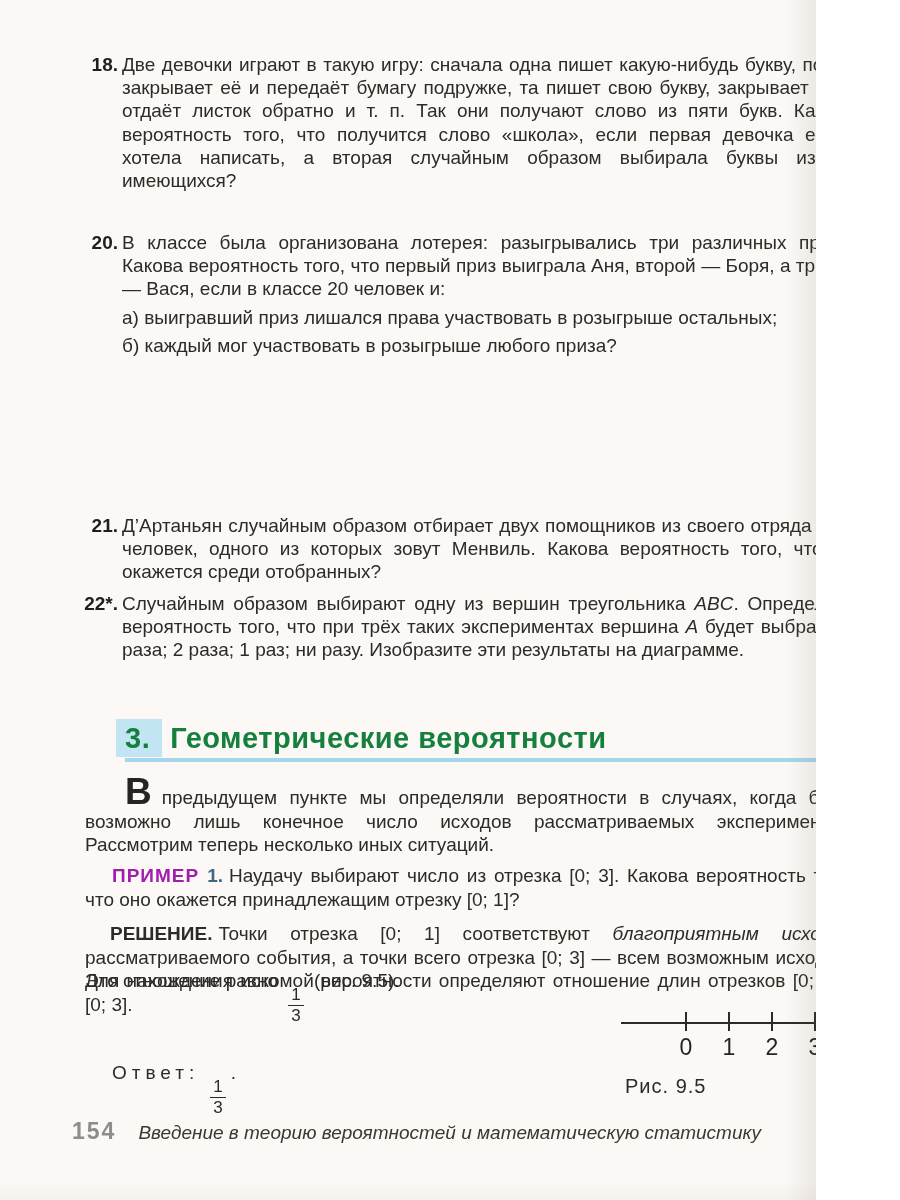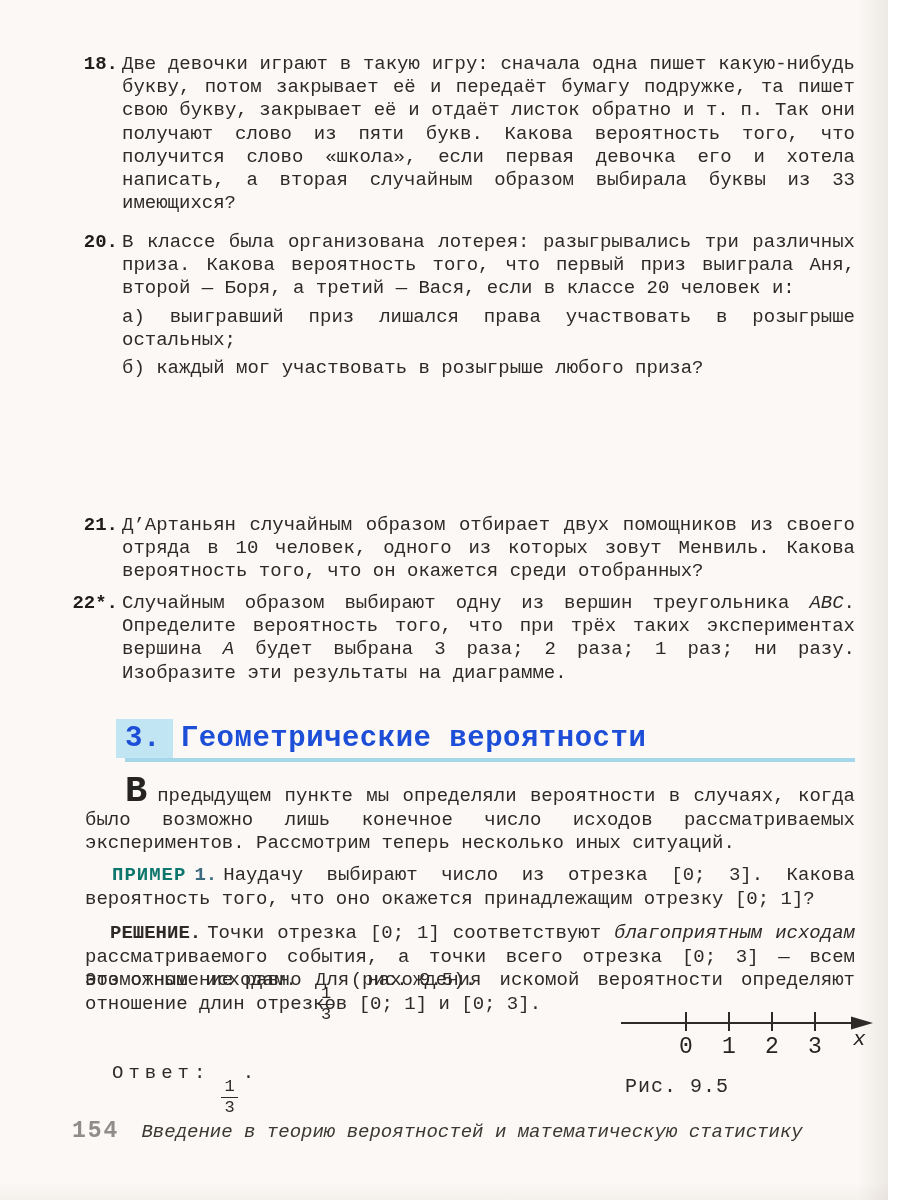--- a/index.html
+++ b/index.html
@@ -1,21 +1,21 @@
 <!DOCTYPE html>
 <html lang="ru"><head>
 <meta charset="utf-8">
 <style>
   html,body{margin:0;padding:0;}
   .page{
     position:relative;
-    width:888px;height:1200px;
+    width:816px;height:1200px;
     background:#fbf8f5;
     overflow:hidden;
-    font-family:Liberation Mono, monospace;
+    font-family:Liberation Sans, sans-serif;
     color:#2d2b28;
   }
   
   .page-shade-right{
     position:absolute;top:0;right:0;width:30px;height:100%;
     background:linear-gradient(to right, rgba(0,0,0,0), rgba(110,95,85,0.10));
     pointer-events:none;
   }
   .page-shade-bottom{
     position:absolute;bottom:0;left:0;width:100%;height:18px;
@@ -33,21 +33,21 @@
     position:absolute;right:100%;padding-right:4px;
     font-weight:bold;color:#1f1e1c;white-space:nowrap;
   }
   .p-par{margin:0;}
   .p-par.sub{margin-top:5px;}
   .problem i{font-style:italic;}
 
   
   .heading{
     position:absolute;top:722px;left:125px;width:730px;
-    font-size:29px;font-weight:bold;color:#1d4ed8;
+    font-size:29px;font-weight:bold;color:#15803d;
     border-bottom:4px solid #a5d6ea;
     padding-bottom:3px;
     letter-spacing:0.5px;
   }
   .hnum{
     background:#c1e5f2;
     padding:3px 12px 3px 9px;margin-left:-9px;margin-right:8px;
   }
 
   
@@ -60,21 +60,21 @@
     font-size:37px;font-weight:bold;line-height:23.5px;
     margin-right:10px;color:#262422;
   }
 
   
   .example{
     position:absolute;top:864px;left:85px;width:770px;margin:0;
     font-size:19px;line-height:23.5px;text-align:justify;
     text-indent:27px;
   }
-  .exlabel{color:#0f766e;font-weight:bold;letter-spacing:1px;}
+  .exlabel{color:#a21caf;font-weight:bold;letter-spacing:1px;}
   .exnum{color:#3c6b80;font-weight:bold;margin:0 6px 0 8px;}
 
   
   .solution{
     position:absolute;top:922px;left:85px;width:770px;margin:0;
     font-size:19px;line-height:23.5px;text-align:justify;
     text-indent:25px;
   }
   .sol-label{font-weight:bold;margin-right:6px;}
   .solution i{font-style:italic;}

